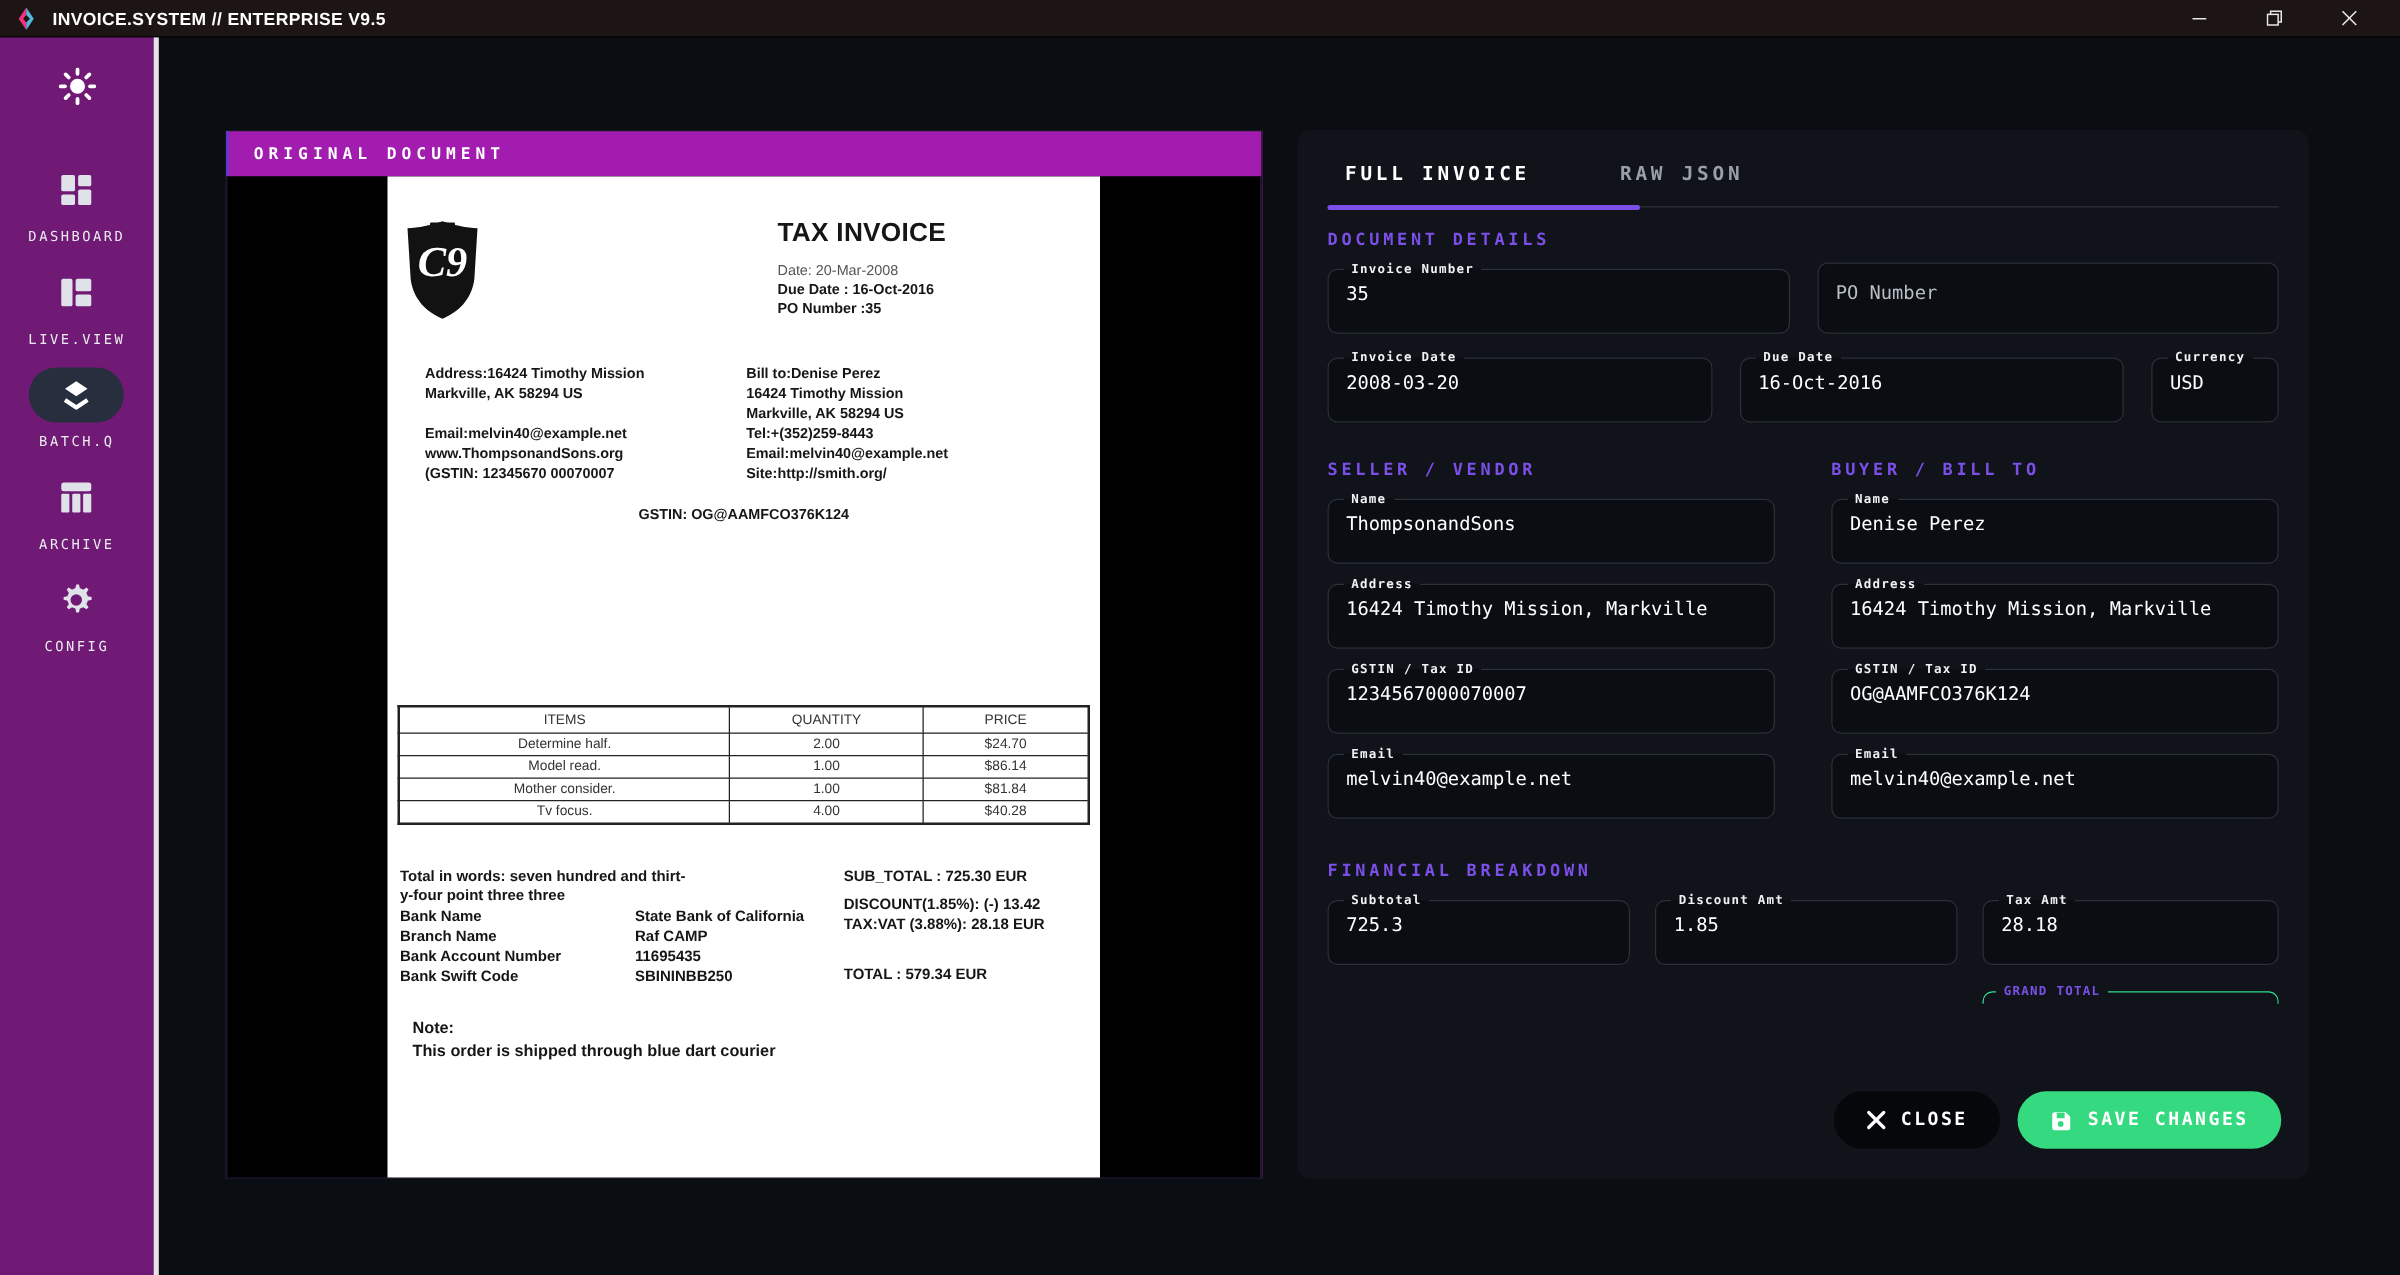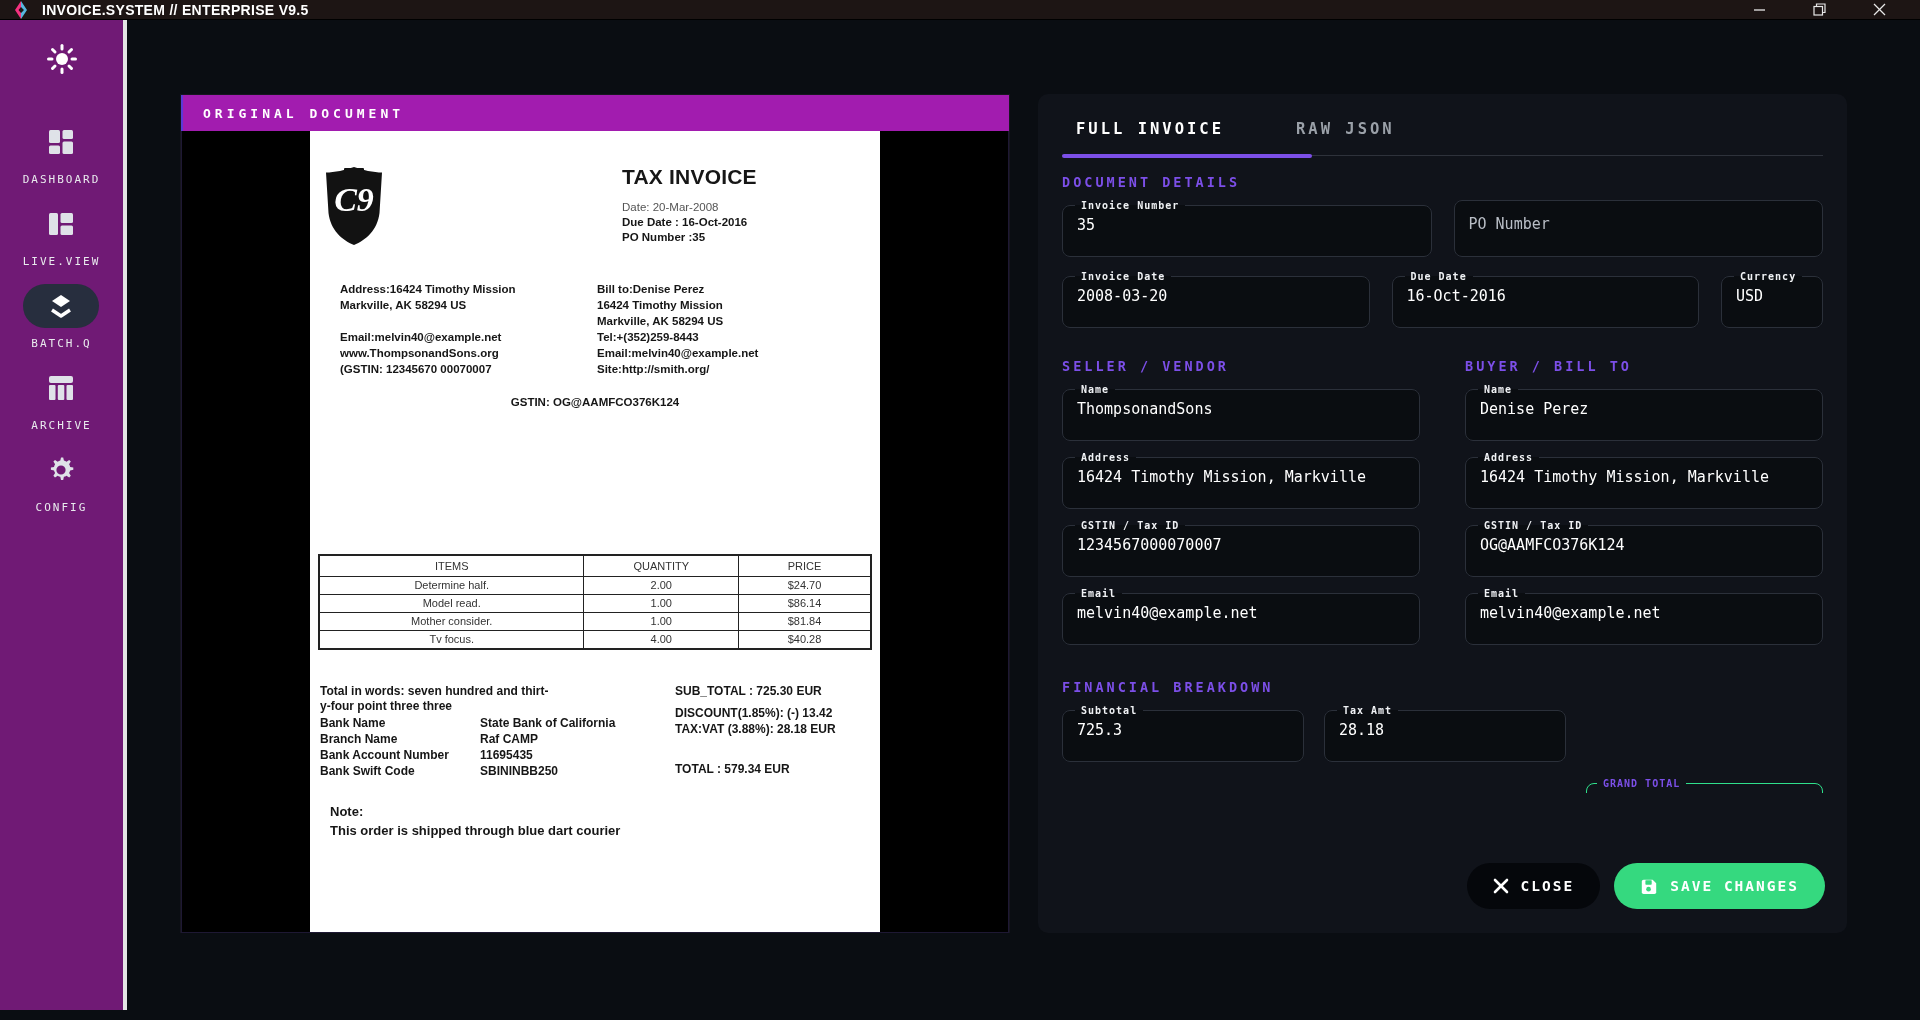--- a/index.html
+++ b/index.html
@@ -1,20 +1,20 @@
 <!DOCTYPE html>
 <html><head>
 <meta charset="utf-8">
 <style>
   * { margin:0; padding:0; box-sizing:border-box; }
   html,body { width:1920px; height:1020px; overflow:hidden; background:#0a0d12;
               font-family:"DejaVu Sans Mono","Liberation Mono",monospace; }
 
   
-  .titlebar { height:20px; background:#1d1514; display:flex; align-items:center;
+  .titlebar { height:30px; background:#1d1514; display:flex; align-items:center;
               padding:0 12px; color:#fff; border-bottom:1px solid #000; }
   .titlebar .logo { width:20px; height:20px; margin-right:10px; }
   .titlebar .title { font-family:"Liberation Sans",sans-serif; font-weight:bold;
                      font-size:14px; letter-spacing:.3px; }
   .win-controls { margin-left:auto; display:flex; align-items:center; gap:26px; padding-right:12px; }
   .win-btn { width:34px; height:24px; display:flex; align-items:center; justify-content:center;
              color:#e8e8e8; cursor:pointer; }
 
   
   .app { display:flex; height:990px; }
@@ -55,21 +55,21 @@
   .pg-block { white-space:pre-line; }
   .pg-gstin { text-align:center; margin-top:18px; font-size:11.5px; font-weight:bold; }
   .pg-table { width:calc(100% - 16px); margin:146px 8px 0 8px; border-collapse:collapse;
               font-size:11px; color:#333; }
   .pg-table th, .pg-table td { border:1px solid #222; text-align:center; padding:2.5px 4px; font-weight:normal; }
   .pg-table { border:2px solid #222; }
   .pg-table th { padding:4px; }
   .col-items { width:48%; } .col-qty { width:28%; } .col-price { width:24%; }
   .pg-totals { display:flex; margin-top:34px; padding:0 10px; font-size:12px; font-weight:bold; }
   .tw { white-space:pre-line; line-height:1.3; }
-  .bank-row { display:flex; line-height:1.35; }
+  .bank-row { display:flex; line-height:1.35;gap:28px; }
   .bank-label { width:160px; flex-shrink:0; }
   .pg-sum { margin-left:auto; width:195px; }
   .sum-sub { margin-bottom:8px; }
   .sum-line { margin-top:2px; }
   .sum-total { margin-top:26px; }
   .pg-note { margin-top:22px; padding:0 20px; font-size:13px; font-weight:bold; line-height:1.5; }
 
   
   .detail-panel { width:809px; height:839px; background:#10131a; border-radius:10px;
                   padding:0 24px; position:relative; color:#e8eaee; }
@@ -405,20 +405,24 @@
         </div>
       </div>
 
       <div class="section-h sh-fin">FINANCIAL BREAKDOWN</div>
       <div class="row3col-fin">
         <fieldset class="field">
           <legend>Subtotal</legend>
           <div class="val">725.3</div>
         </fieldset>
         <fieldset class="field">
+          <legend>Discount Amt</legend>
+          <div class="val">1.85</div>
+        </fieldset>
+        <fieldset class="field">
           <legend>Tax Amt</legend>
           <div class="val">28.18</div>
         </fieldset>
       </div>
       <div class="grand-wrap">
         <fieldset class="grand">
           <legend>GRAND TOTAL</legend>
         </fieldset>
       </div>
 

